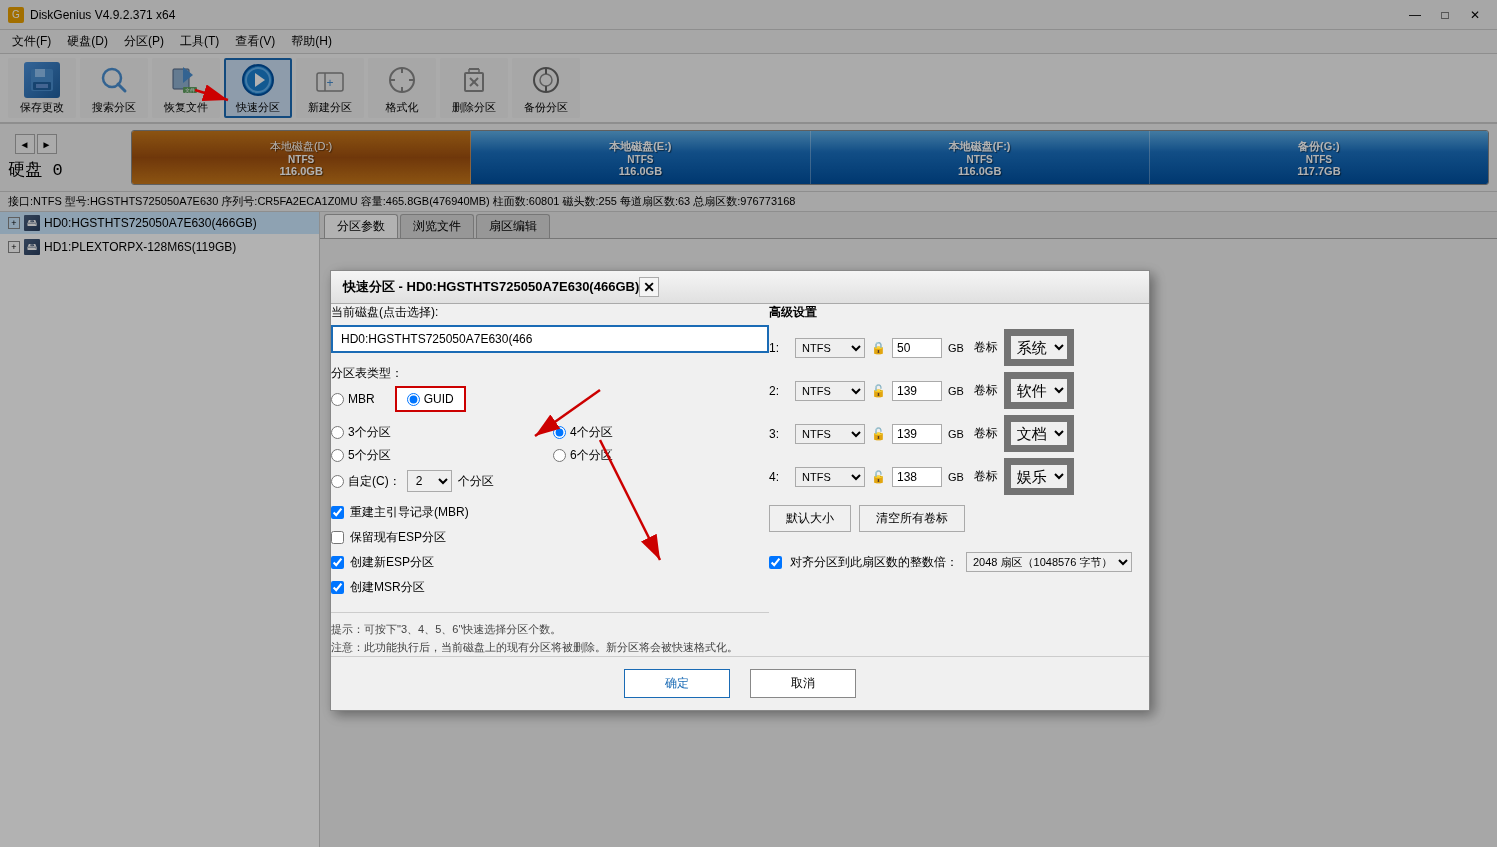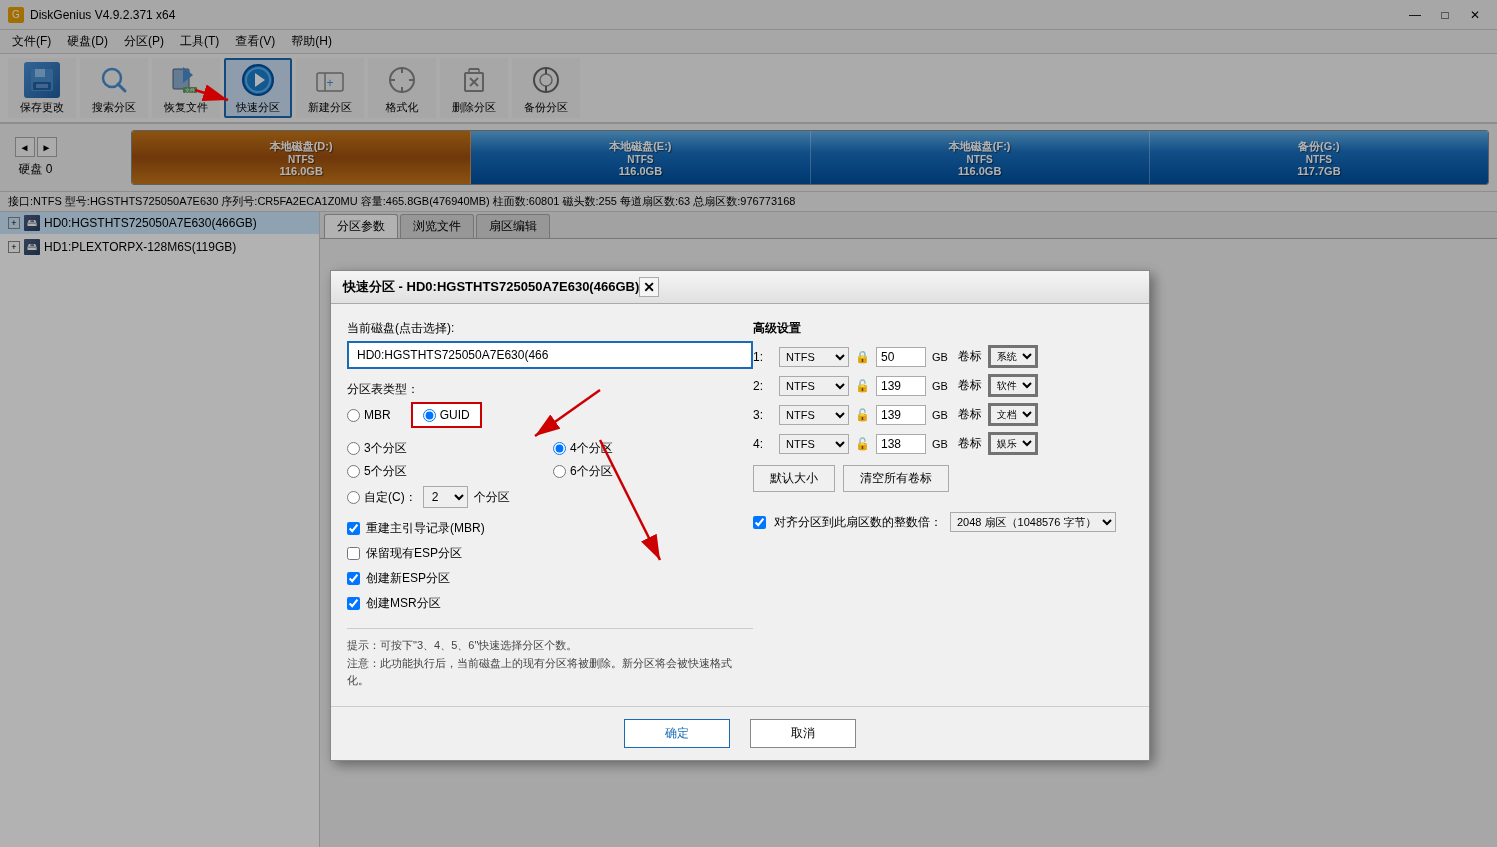--- a/index.html
+++ b/index.html
@@ -51,21 +51,21 @@
     .right-panel { flex: 1; background: #f0f0f0; }
     .tab-bar { display: flex; border-bottom: 1px solid #aaa; background: #e8e8e8; padding: 2px 4px 0; gap: 2px; }
     .tab { padding: 3px 12px; border: 1px solid #aaa; border-bottom: none; background: #d8d8d8; cursor: pointer; font-size: 12px; border-radius: 3px 3px 0 0; }
     .tab.active { background: white; }
 
     
     .dialog-overlay { position: fixed; top: 0; left: 0; width: 100%; height: 100%; background: rgba(0,0,0,0.3); display: flex; align-items: flex-start; justify-content: flex-start; z-index: 100; }
     .dialog { position: absolute; top: 270px; left: 330px; width: 820px; background: #f0f0f0; border: 1px solid #888; box-shadow: 4px 4px 12px rgba(0,0,0,0.4); }
     .dialog-title { background: linear-gradient(180deg, #f5f5f5, #e0e0e0); padding: 6px 12px; display: flex; align-items: center; border-bottom: 1px solid #aaa; font-size: 13px; font-weight: bold; }
     .dialog-close { width: 20px; height: 20px; cursor: pointer; display: flex; align-items: center; justify-content: center; font-size: 14px; border: 1px solid #aaa; background: #f5f5f5; }
-    .dialog-body { padding: 16px; display: flex; }
+    .dialog-body { display: flex; }
     .dialog-left { flex: 1; }
     .dialog-right { width: 380px; }
     
     .form-row { margin-bottom: 10px; }
     .form-label { font-size: 12px; margin-bottom: 4px; }
     .disk-selector-box { border: 2px solid #1a6bb5; padding: 4px 8px; background: white; font-size: 12px; min-height: 28px; display: flex; align-items: center; }
     
     .radio-group { display: flex; gap: 20px; align-items: center; margin-top: 4px; }
     .radio-option { display: flex; align-items: center; gap: 4px; cursor: pointer; font-size: 12px; }
     .radio-option.highlighted { border: 2px solid #e00; padding: 4px 10px; background: white; }
@@ -82,21 +82,21 @@
     
     
     .advanced-label { font-size: 12px; font-weight: bold; margin-bottom: 8px; }
     .part-config-row { display: flex; align-items: center; gap: 6px; margin-bottom: 6px; font-size: 12px; }
     .part-num { width: 20px; }
     .part-type-select { width: 70px; padding: 2px; border: 1px solid #aaa; font-size: 11px; }
     .lock-icon { font-size: 12px; }
     .part-size-input { width: 50px; padding: 2px 4px; border: 1px solid #aaa; font-size: 12px; }
     .part-unit { font-size: 11px; }
     .vol-label { font-size: 12px; margin-left: 4px; }
-    .vol-select { width: 50px; padding: 2px; border: 3px solid #737373; font-size: 10px; }
+    .vol-select { width: 70px; padding: 2px; border: 7px solid #737373; font-size: 15px; }
     
     .advanced-btns { display: flex; gap: 8px; margin-top: 10px; }
     .adv-btn { padding: 4px 16px; border: 1px solid #aaa; background: #f0f0f0; cursor: pointer; font-size: 12px; }
     
     .align-row { display: flex; align-items: center; gap: 8px; margin-top: 16px; font-size: 12px; }
     .align-select { padding: 2px; border: 1px solid #aaa; font-size: 11px; }
     
     
     .dialog-footer { display: flex; justify-content: center; gap: 20px; padding: 12px; border-top: 1px solid #ccc; }
     .dialog-btn { padding: 5px 40px; border: 1px solid #1a6bb5; background: white; cursor: pointer; font-size: 12px; color: #1a6bb5; }
@@ -221,26 +221,26 @@
   </button>
 </div>
 
 <div class="disk-map-area" style="padding: 6px 8px;">
   <div style="display: flex; align-items: center; gap: 8px;">
     <div style="display: flex; flex-direction: column; align-items: center; width: 55px;">
       <div class="disk-nav">
         <button class="disk-nav-btn">◄</button>
         <button class="disk-nav-btn">►</button>
       </div>
-      <span style="font-size:12px; margin-top:4px;">硬盘 0</span>
+      <span style="font-size:17px; margin-top:4px;font-family:Liberation Mono, monospace;">硬盘 0</span>
     </div>
     <div class="partition-bar" style="flex:1; height:55px;">
 
       <div class="part-seg ntfs-orange" style="flex:2; background: linear-gradient(180deg, #c8781a 0%, #a05010 50%, #c8781a 100%);">
-        <span style="font-size:11px; font-weight:bold; color:white;">本地磁盘(D:)</span>
+        <span style="font-size:11px; font-weight:normal; color:white;">本地磁盘(D:)</span>
         <span style="font-size:10px; color:white;">NTFS</span>
         <span style="font-size:11px; font-weight:bold; color:white;">116.0GB</span>
       </div>
 
       <div class="part-seg ntfs-blue" style="flex:2;">
         <span style="font-size:11px; font-weight:bold; color:white;">本地磁盘(E:)</span>
         <span style="font-size:10px; color:white;">NTFS</span>
         <span style="font-size:11px; font-weight:bold; color:white;">116.0GB</span>
       </div>
 

